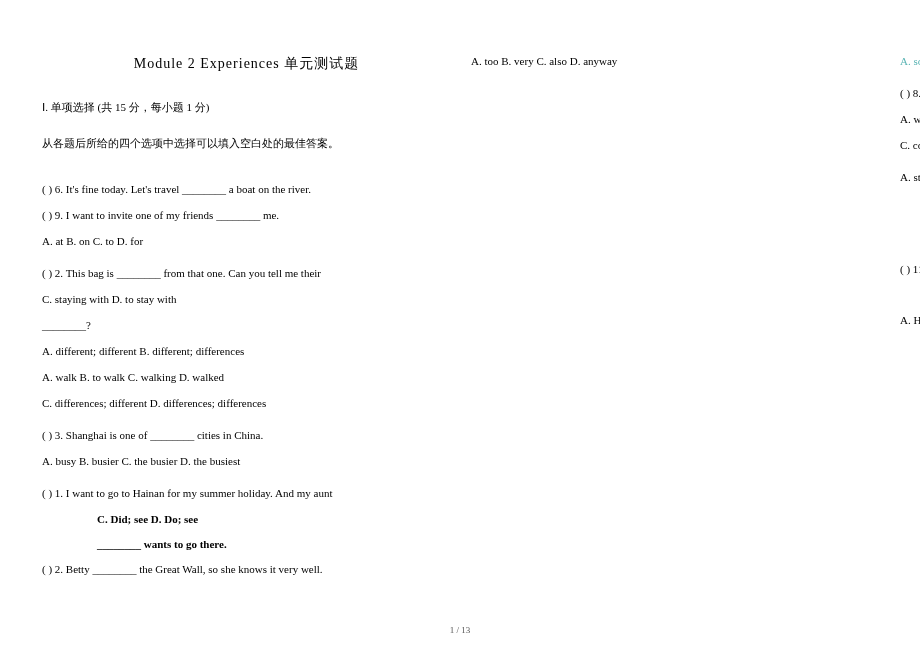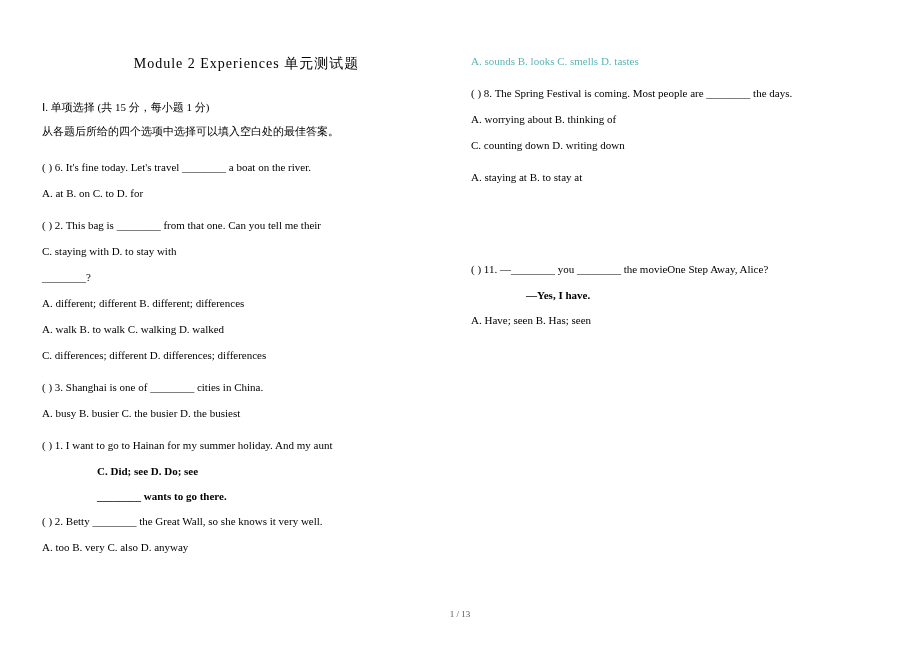--- a/index.html
+++ b/index.html
@@ -26,37 +26,37 @@
       color: #000;
     }
     .title {
       text-align: center;
       font-size: 14px;
       font-weight: normal;
       margin-bottom: 18px;
       letter-spacing: 1px;
     }
     .section-head {
-      margin-bottom: 2px;
+      margin-bottom: 14px;
     }
     .intro {
-      margin-bottom: 14px;
+      margin-bottom: 24px;
     }
     .q {
       margin-bottom: 4px;
     }
     .opts {
       margin-bottom: 10px;
     }
     .accent {
       color: #5ab4b4;
     }
     .footer {
       position: absolute;
-      bottom: 32px;
+      bottom: 16px;
       left: 50%;
       transform: translateX(-50%);
       font-size: 9px;
       color: #555;
     }
     .brk {
       break-before: column;
     }
     .indent2 {
       padding-left: 55px;
@@ -66,20 +66,21 @@
   </style>
 </head>
 <body>
 
 <div class="page">
   <div class="title">Module 2 Experiences 单元测试题</div>
   <div class="section-head">Ⅰ. 单项选择 (共 15 分，每小题 1 分)</div>
   <div class="intro">从各题后所给的四个选项中选择可以填入空白处的最佳答案。</div>
 
   <div class="q">( ) 6. It's fine today. Let's travel ________ a boat on the river.</div>
+  <div class="q"> ( ) 9. I want to invite one of my friends ________ me.</div>
   <div class="opts">A. at B. on C. to D. for</div>
 
   <div class="q">( ) 2. This bag is ________ from that one. Can you tell me their</div>
   <div class="q"> C. staying with D. to stay with</div>
   <div class="q">________?</div>
   <div class="q">A. different; different B. different; differences</div>
   <div class="q"> A. walk B. to walk C. walking D. walked</div>
   <div class="opts">C. differences; different D. differences; differences</div>
 
   <div class="q">( ) 3. Shanghai is one of ________ cities in China.</div>

